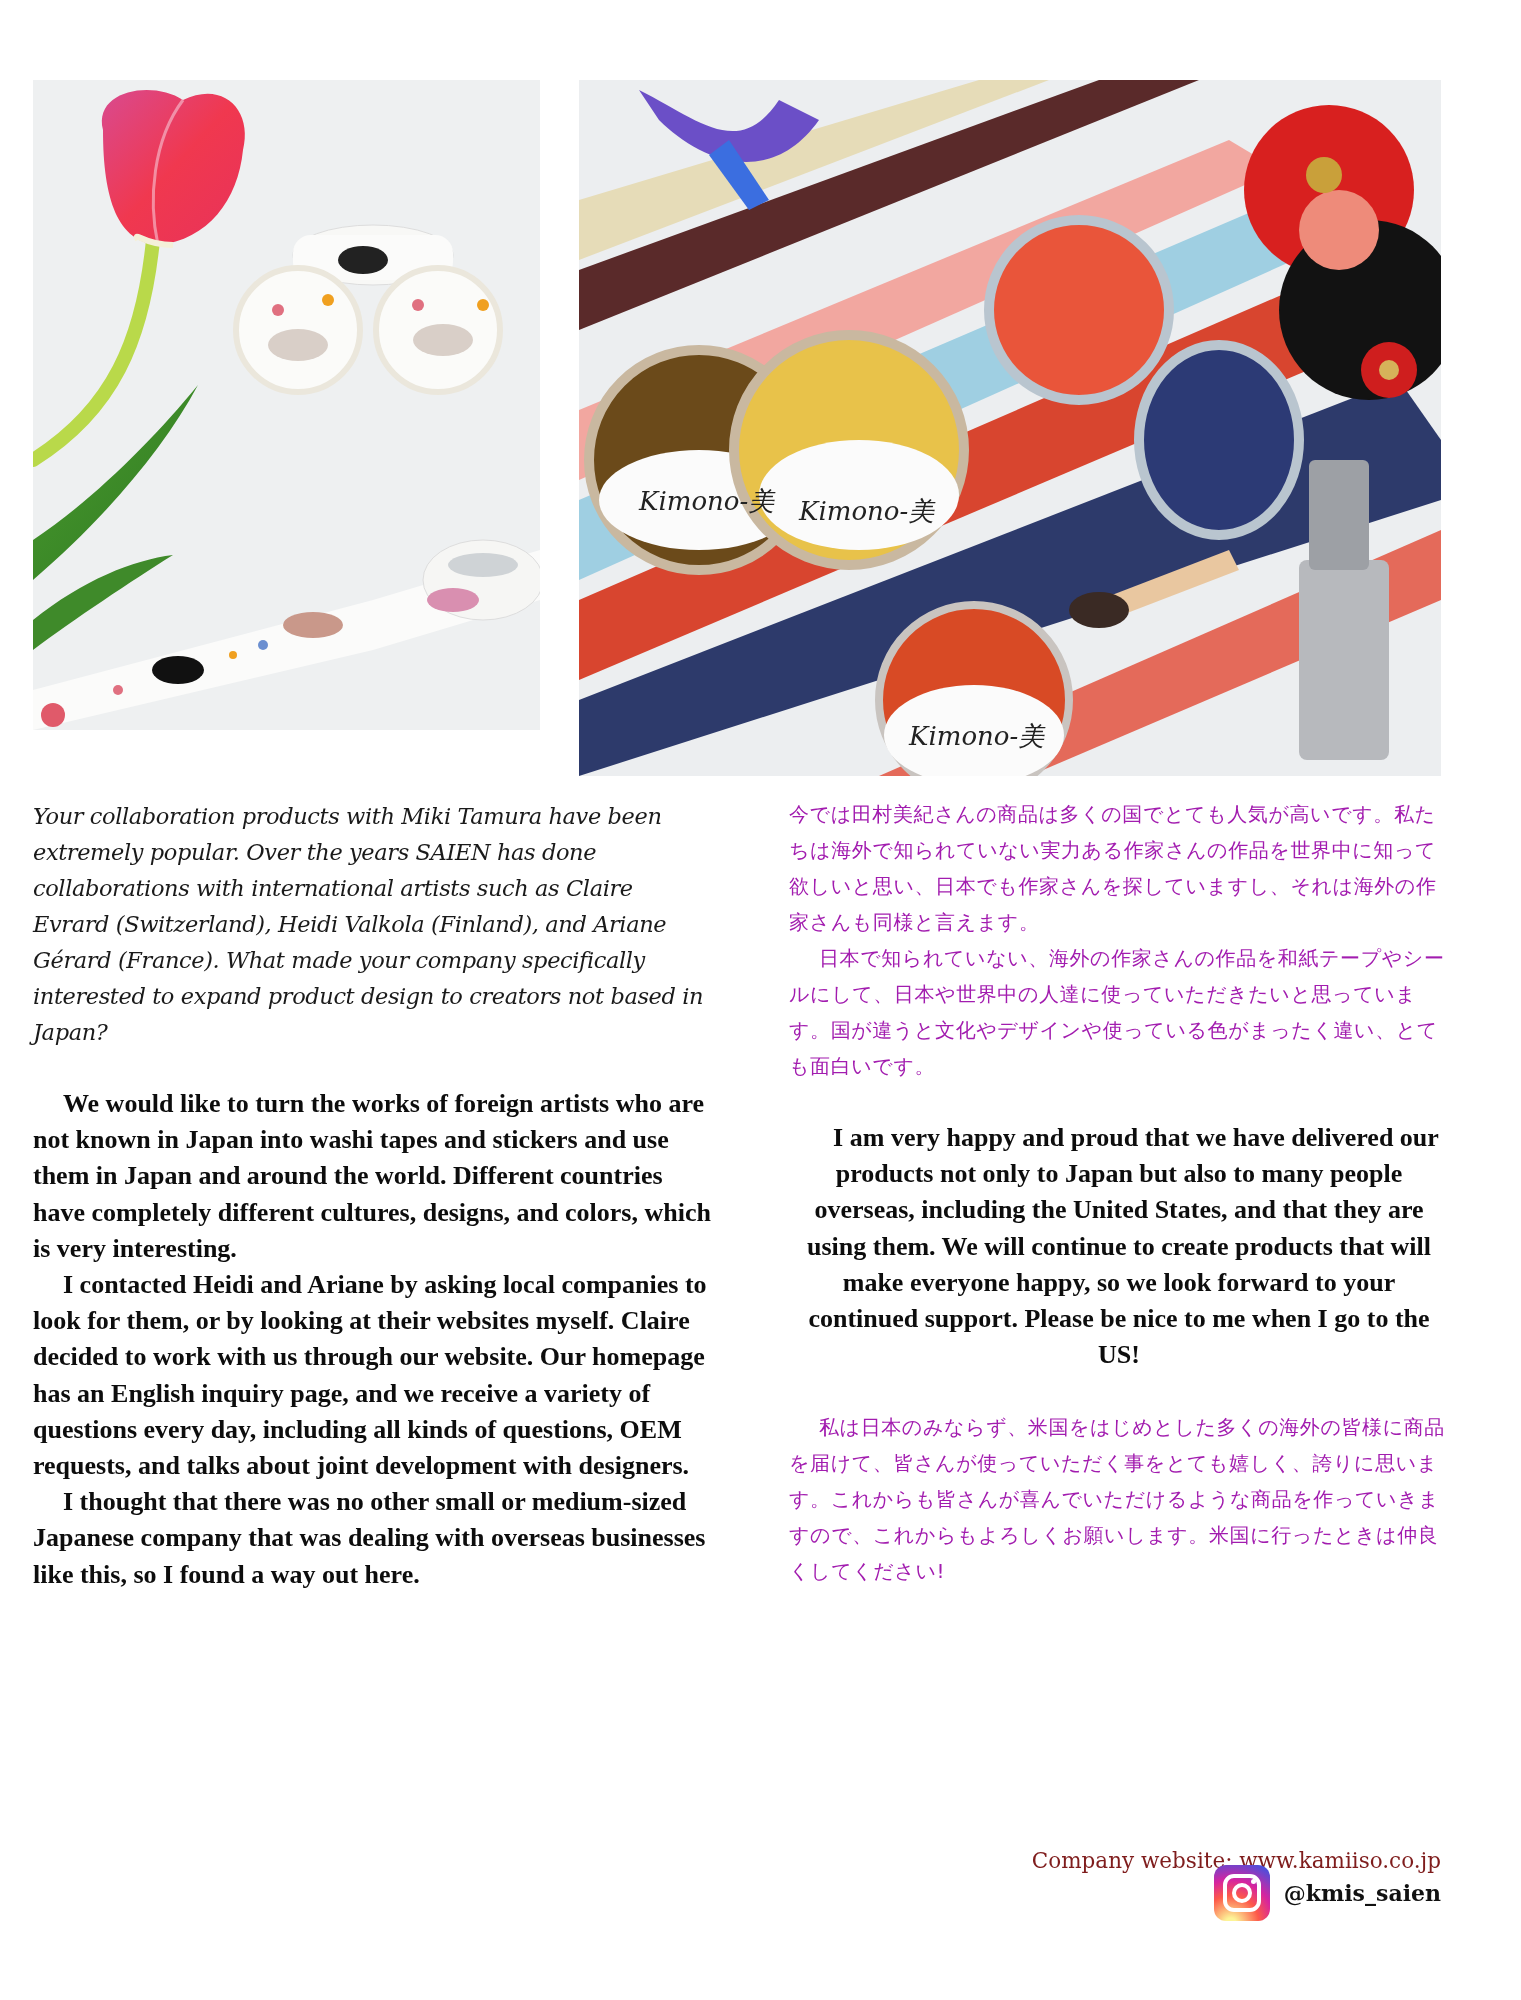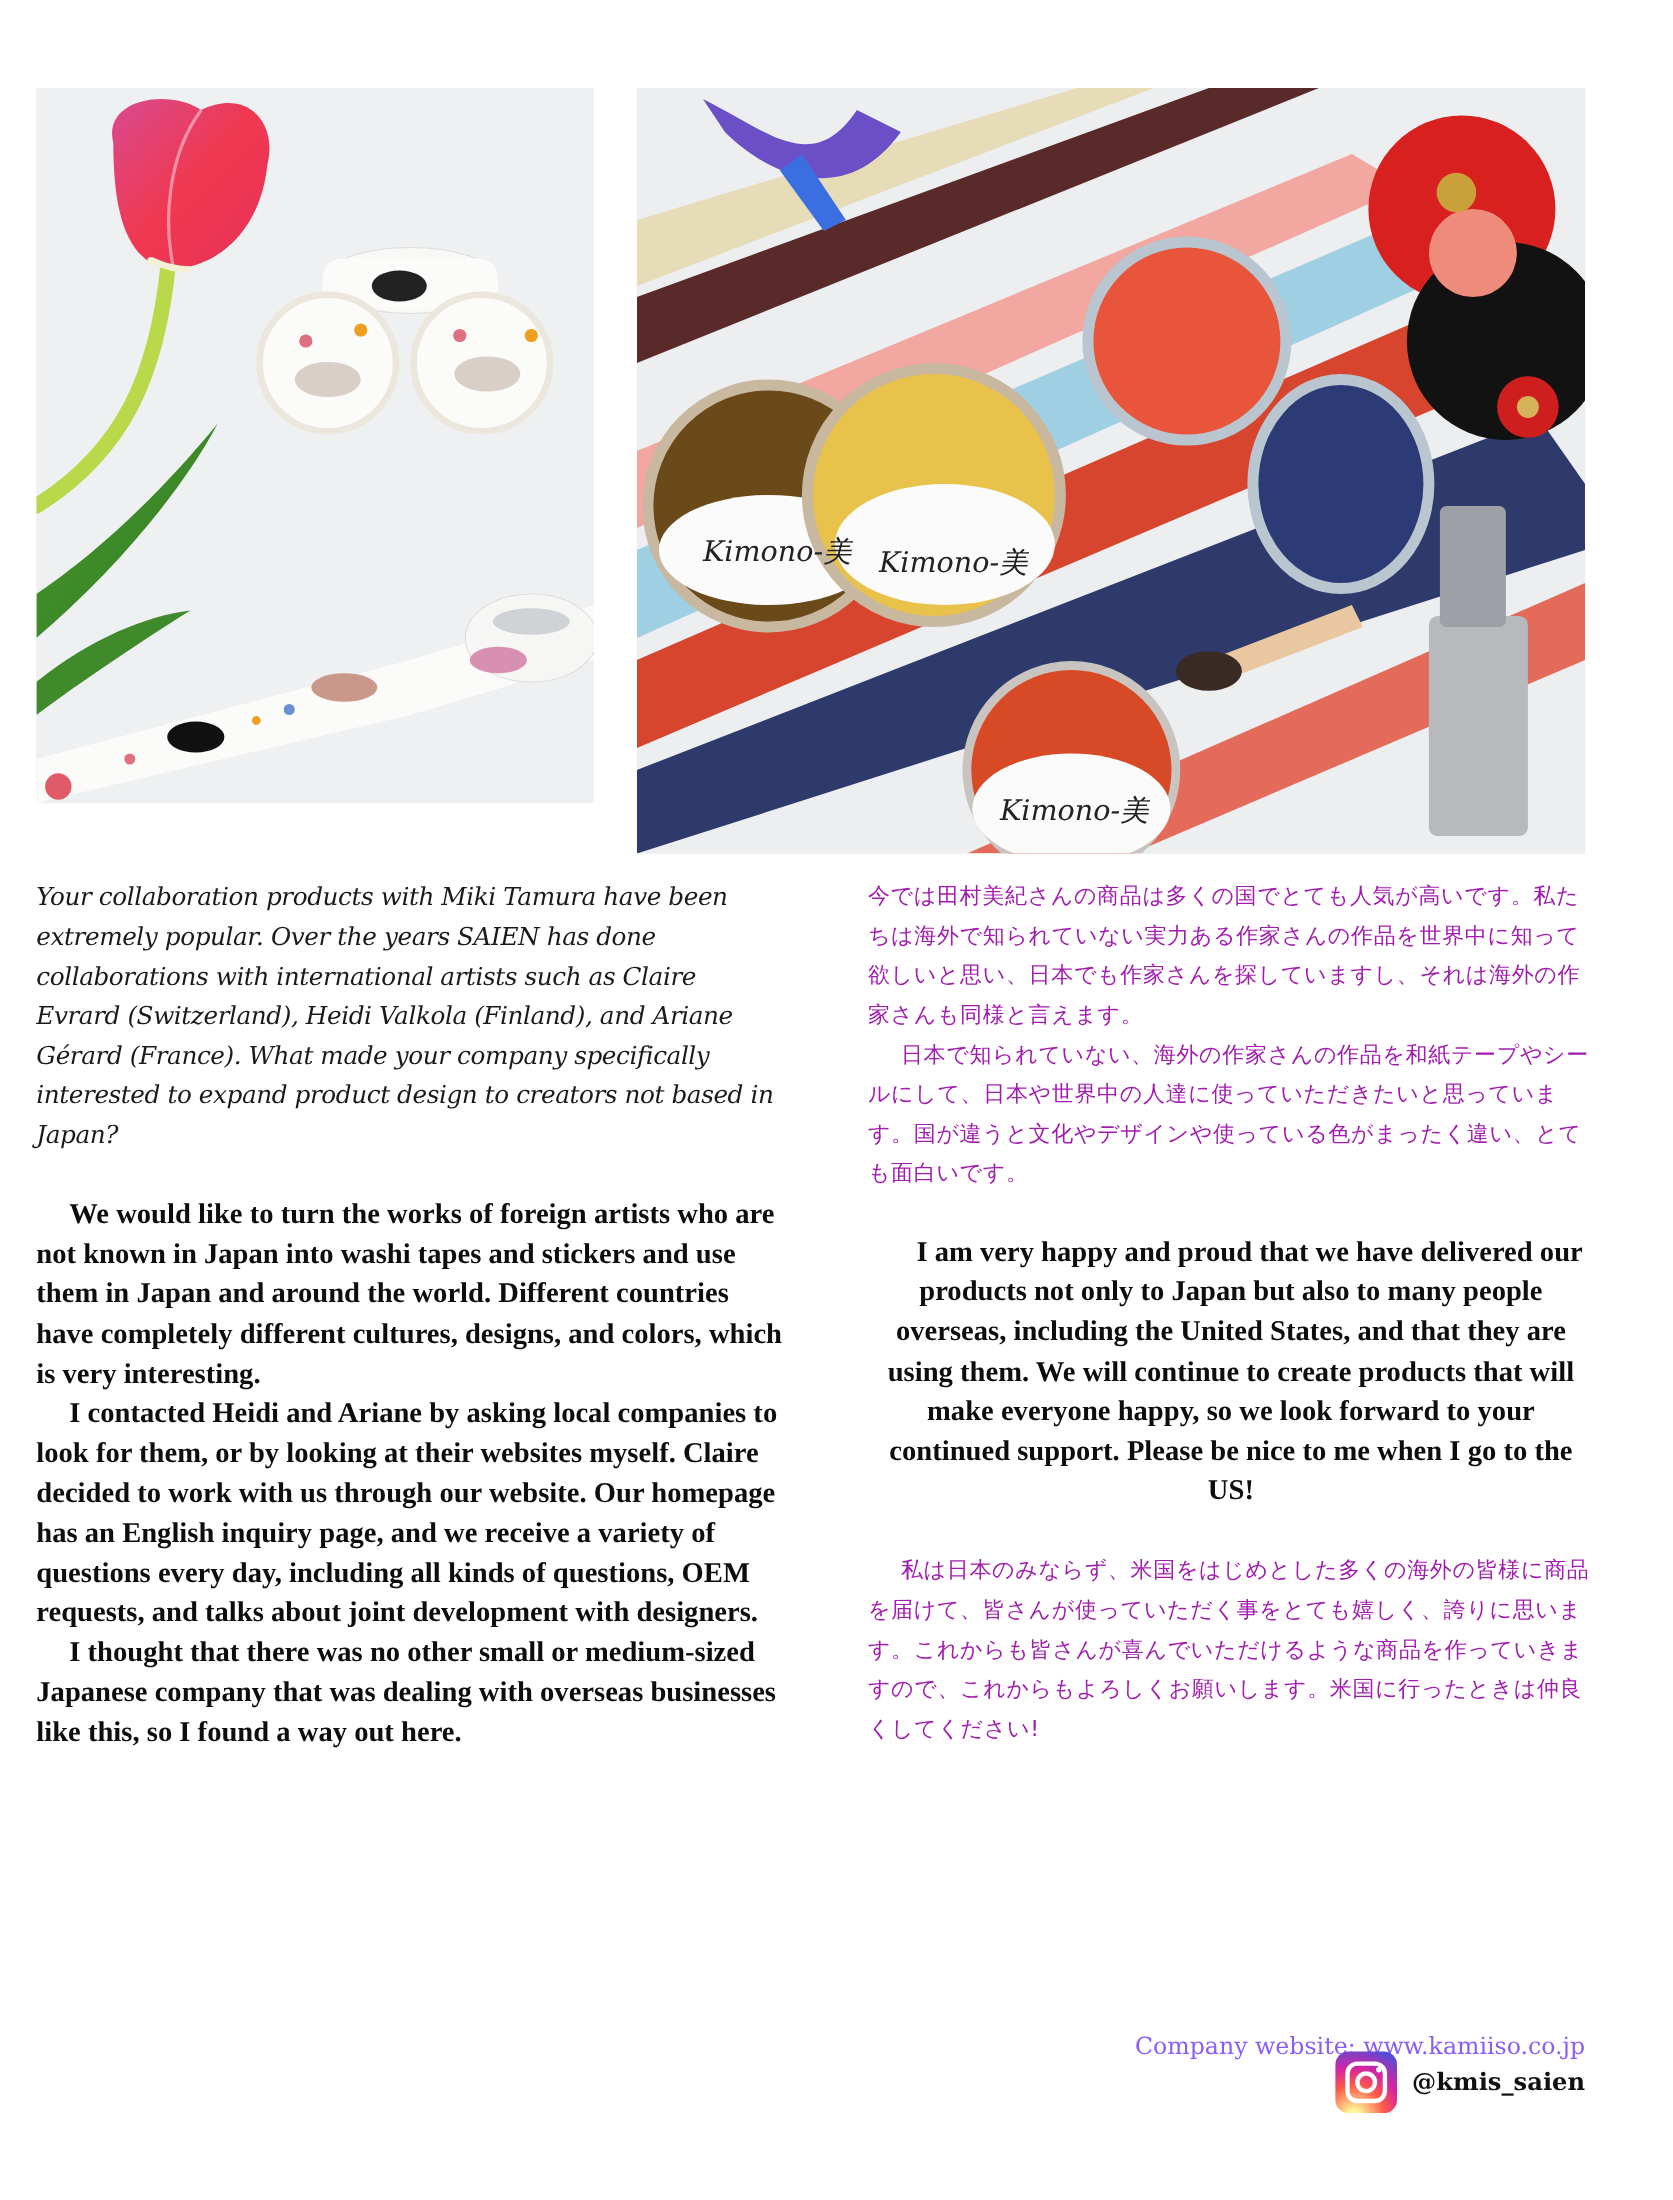--- a/index.html
+++ b/index.html
@@ -45,21 +45,21 @@
   #col-left .a { margin-top: 36px; }
 
   #q2 { margin-top: 36px; }
   #a2 { margin-top: 36px; }
   #a2 p { text-indent: 34px; text-align: center; }
   #jp2 { margin-top: 36px; }
 
   
   #website {
     position: absolute; right: 80px; top: 1848px;
-    font-family: "DejaVu Serif", serif; font-size: 21.5px; color: #8b5cf6;
+    font-family: "DejaVu Serif", serif; font-size: 21.5px; color: #7f1d1d;
     white-space: nowrap;
   }
   #insta-row {
     position: absolute; right: 80px; top: 1864px + 0px;
     display: flex; align-items: center; gap: 14px; justify-content: space-between;
   }
   #insta-row { top: 1865px; }
   .insta-icon {
     width: 56px; height: 56px; border-radius: 12px;
     background: radial-gradient(circle at 30% 105%, #fdf497 0%, #fdf497 8%, #fd5949 40%, #d6249f 62%, #285AEB 100%);

